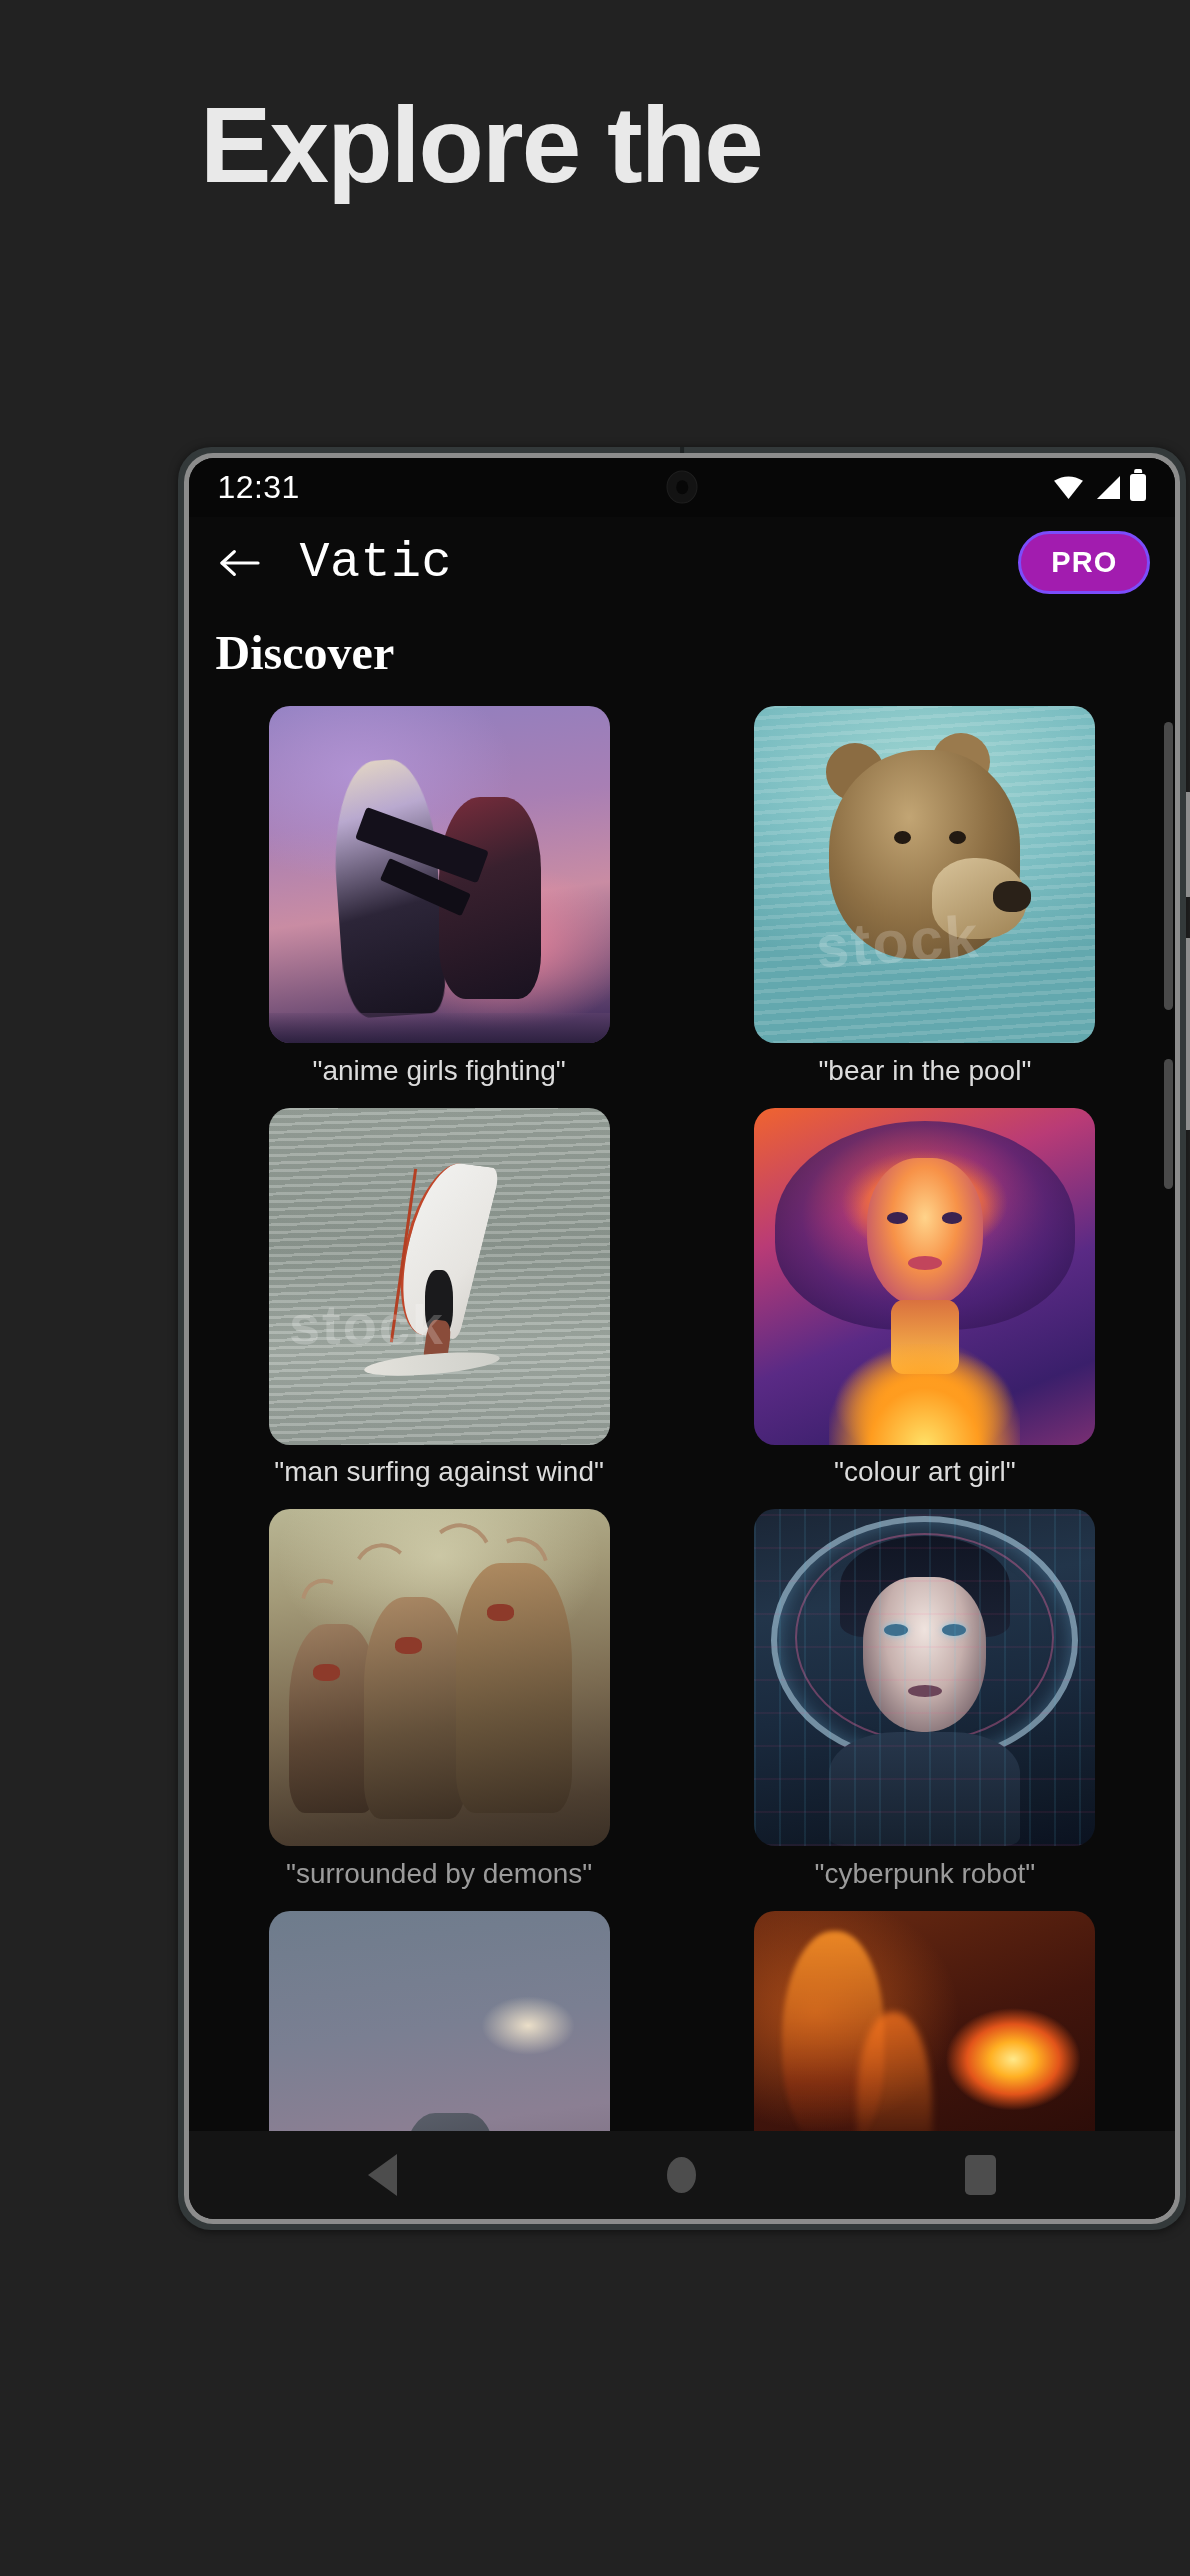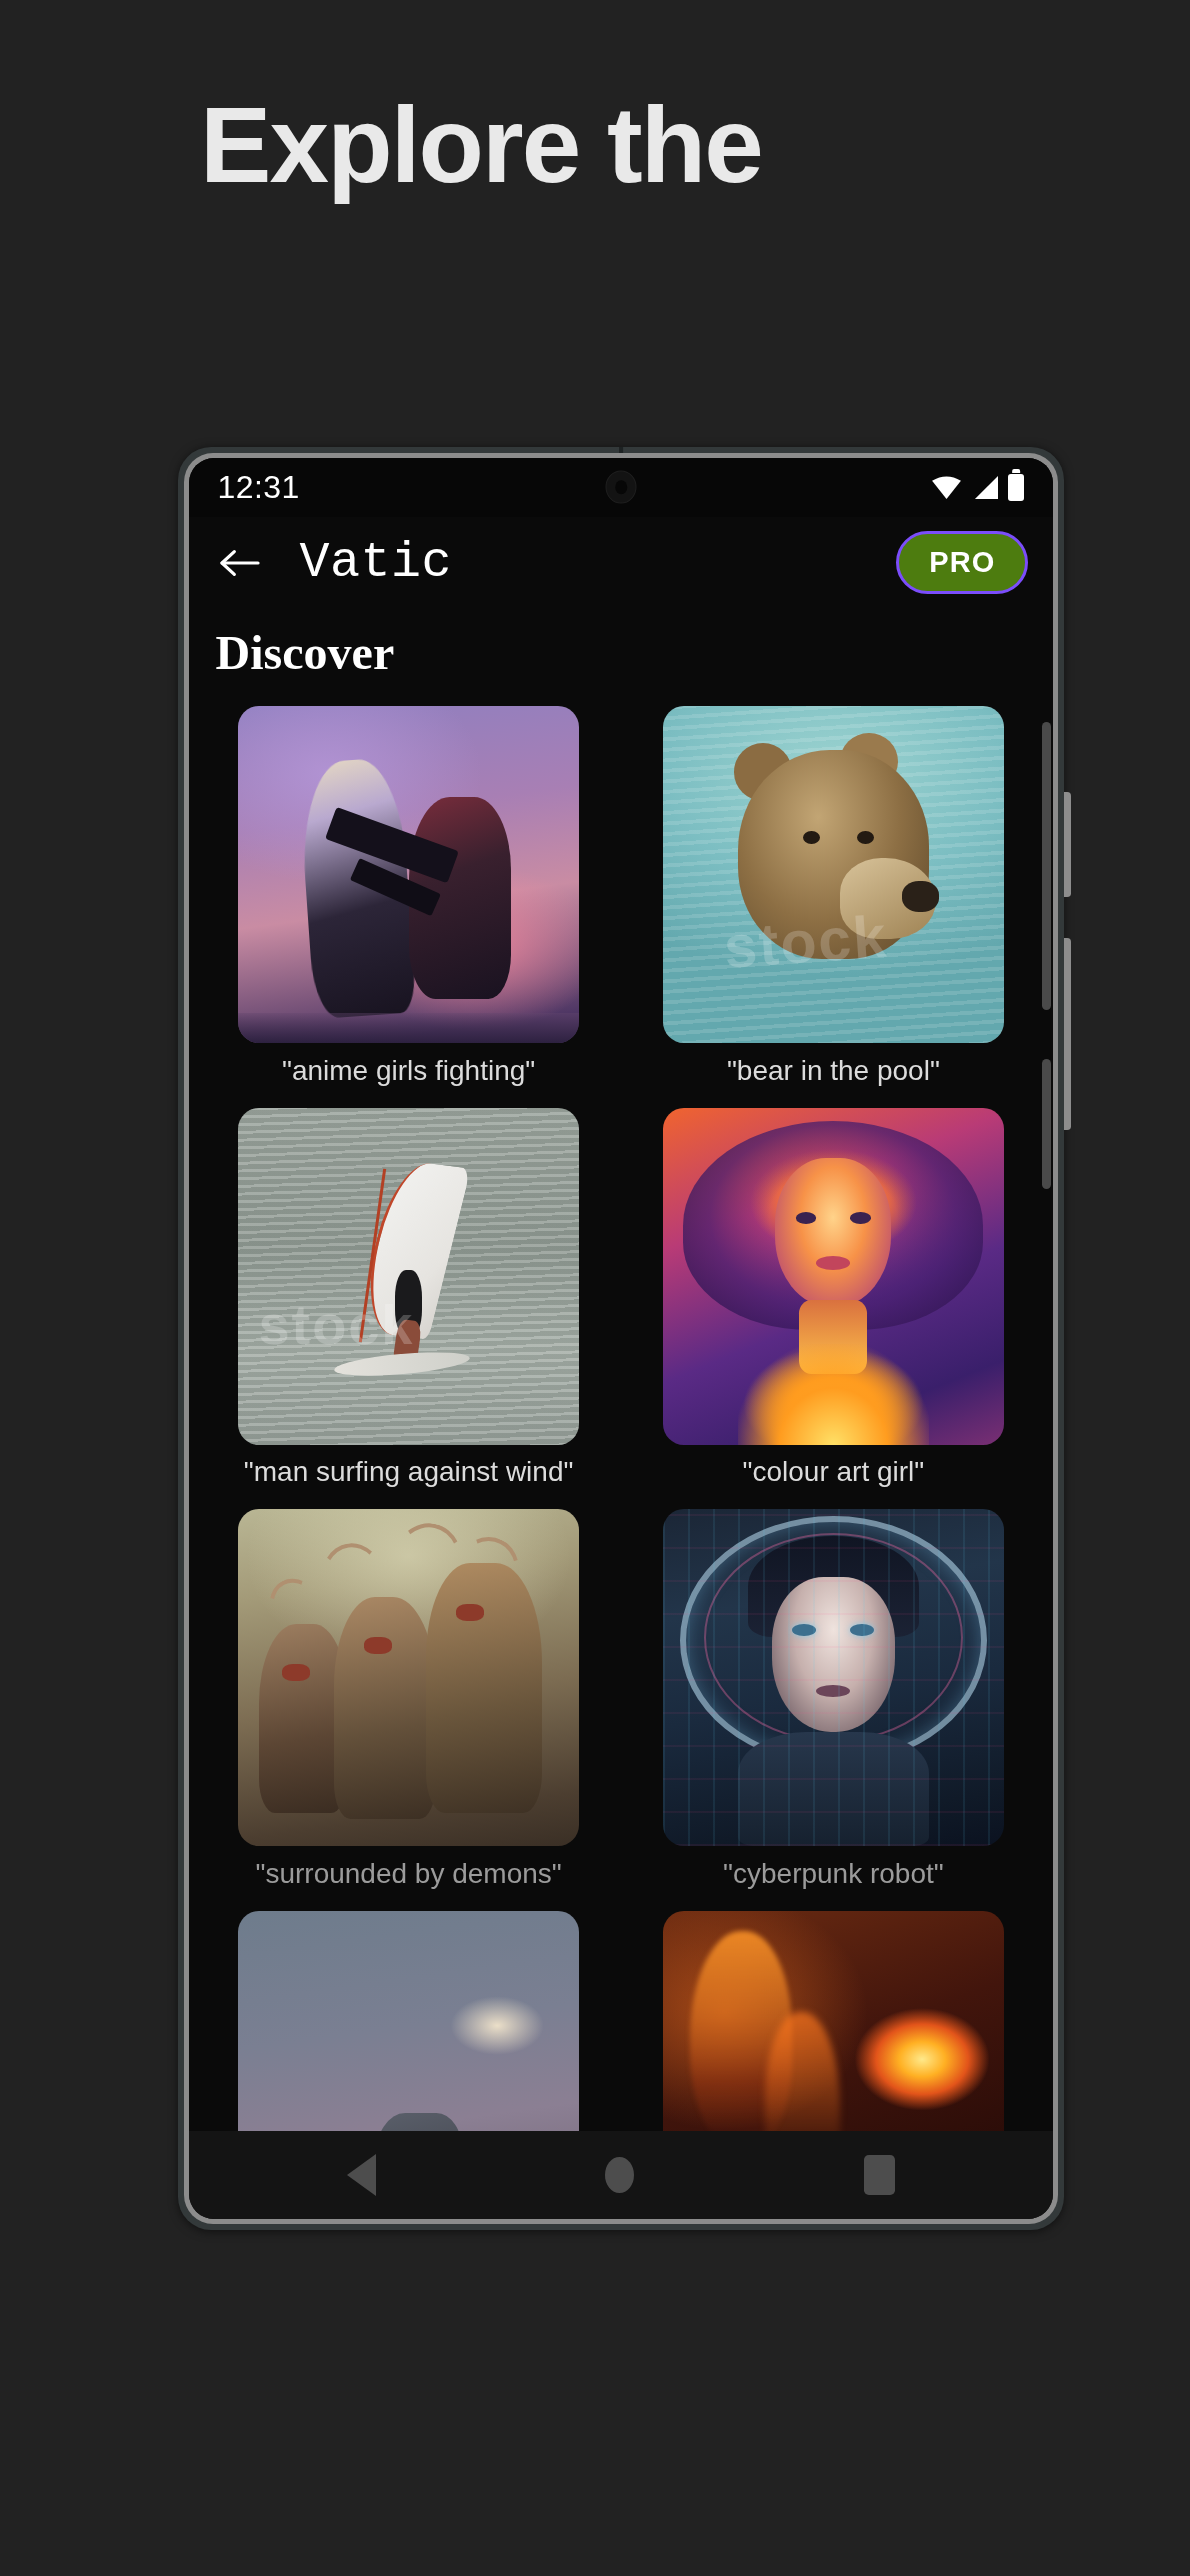--- a/index.html
+++ b/index.html
@@ -25,21 +25,21 @@
     letter-spacing:-1.9px;
   }
   .promo-line-1{ color:#e9e9e9; }
   .promo-line-2{ color:#fcecd9; margin-top:21px; }
 
   
   .phone-frame{
     position:absolute;
     left:178px;
     top:447px;
-    width:886px;
+    width:1008px;
     height:1783px;
     background:#33393a;
     border-radius:33px;
     padding:5.8px;
     box-shadow:0 1.9px 9.6px rgba(0,0,0,.5);
   }
   .frame-antenna{
     position:absolute;
     left:50%;
     top:0px;
@@ -147,21 +147,21 @@
     font-size:50px;
     font-weight:400;
     color:#ffffff;
     letter-spacing:0.5px;
   }
   .pro-badge{
     margin-left:auto;
     min-width:132px;
     height:63px;
     border-radius:32px;
-    background:#4d7c0f;
+    background:#a21caf;
     border:3.8px solid #7b4dfb;
     display:flex; align-items:center; justify-content:center;
     color:#ffffff;
     font-size:29px;
     font-weight:700;
     letter-spacing:1.2px;
     cursor:pointer;
   }
 
   

